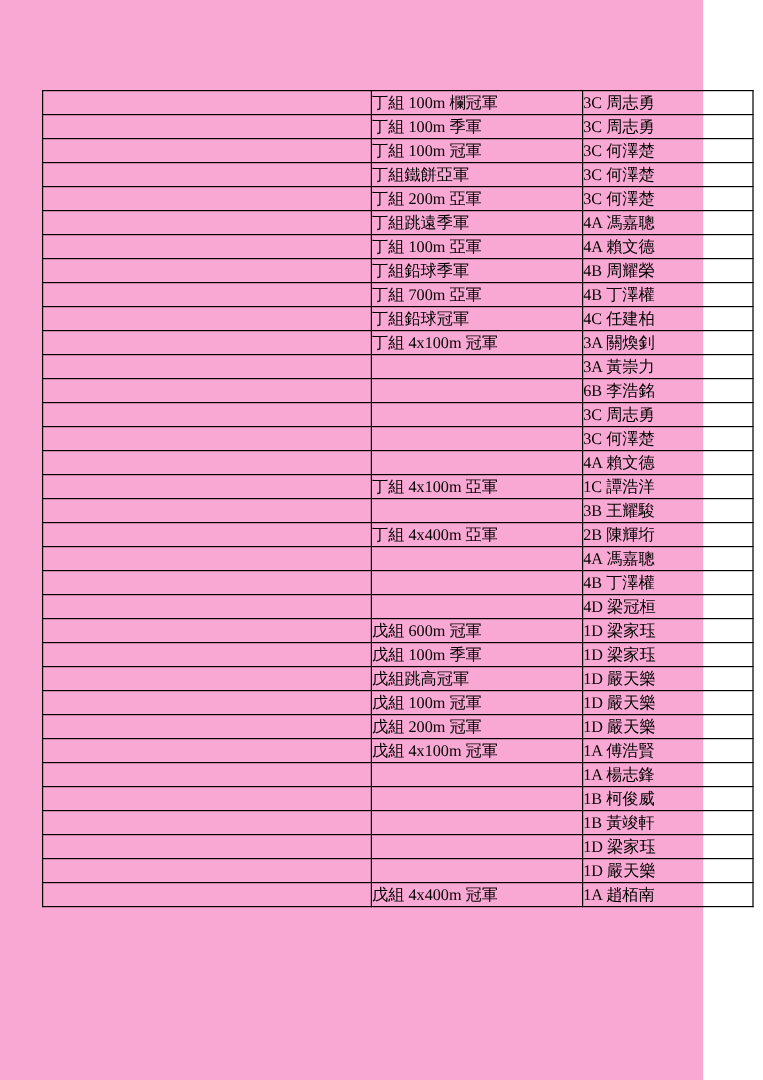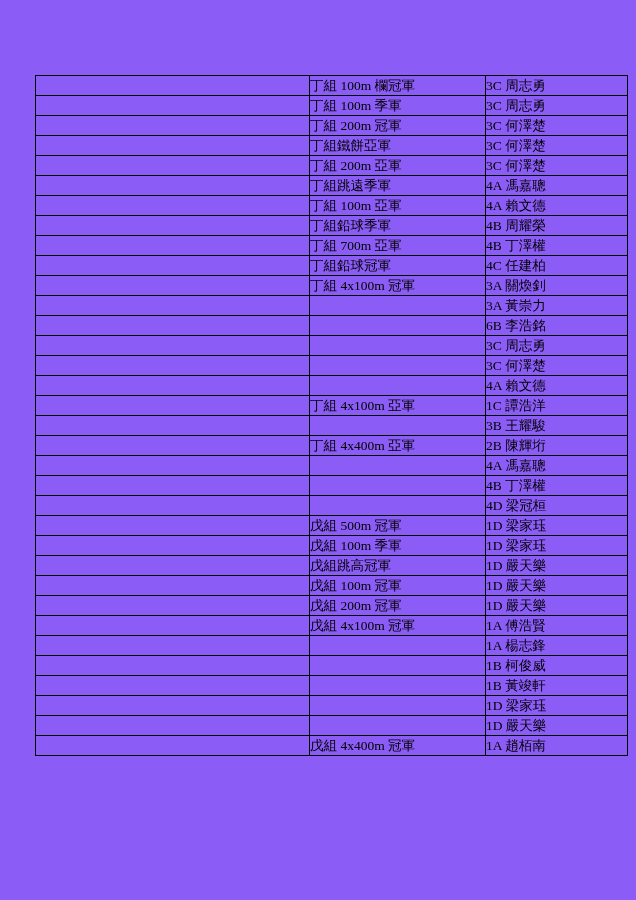--- a/index.html
+++ b/index.html
@@ -2,23 +2,23 @@
 <html><head>
 <meta charset="utf-8">
 <style>
   html, body {
     margin: 0;
     padding: 0;
     background: #ffffff;
   }
   .page {
     position: relative;
-    width: 636px;
+    width: 586px;
     height: 900px;
-    background: #8b5cf6;
+    background: #f9a8d4;
     font-family: "Liberation Serif", "DejaVu Serif", serif;
     color: #000000;
   }
   table.results {
     position: absolute;
     left: 35px;
     top: 75px;
     width: 589px;
     border-collapse: collapse;
     table-layout: fixed;
@@ -50,21 +50,21 @@
     <td class="c1">丁組 100m 欄冠軍</td>
     <td class="c2">3C 周志勇</td>
   </tr>
         <tr>
     <td class="c0"></td>
     <td class="c1">丁組 100m 季軍</td>
     <td class="c2">3C 周志勇</td>
   </tr>
         <tr>
     <td class="c0"></td>
-    <td class="c1">丁組 200m 冠軍</td>
+    <td class="c1">丁組 100m 冠軍</td>
     <td class="c2">3C 何澤楚</td>
   </tr>
         <tr>
     <td class="c0"></td>
     <td class="c1">丁組鐵餅亞軍</td>
     <td class="c2">3C 何澤楚</td>
   </tr>
         <tr>
     <td class="c0"></td>
     <td class="c1">丁組 200m 亞軍</td>
@@ -150,21 +150,21 @@
     <td class="c1"></td>
     <td class="c2">4B 丁澤權</td>
   </tr>
         <tr>
     <td class="c0"></td>
     <td class="c1"></td>
     <td class="c2">4D 梁冠桓</td>
   </tr>
         <tr>
     <td class="c0"></td>
-    <td class="c1">戊組 500m 冠軍</td>
+    <td class="c1">戊組 600m 冠軍</td>
     <td class="c2">1D 梁家珏</td>
   </tr>
         <tr>
     <td class="c0"></td>
     <td class="c1">戊組 100m 季軍</td>
     <td class="c2">1D 梁家珏</td>
   </tr>
         <tr>
     <td class="c0"></td>
     <td class="c1">戊組跳高冠軍</td>

